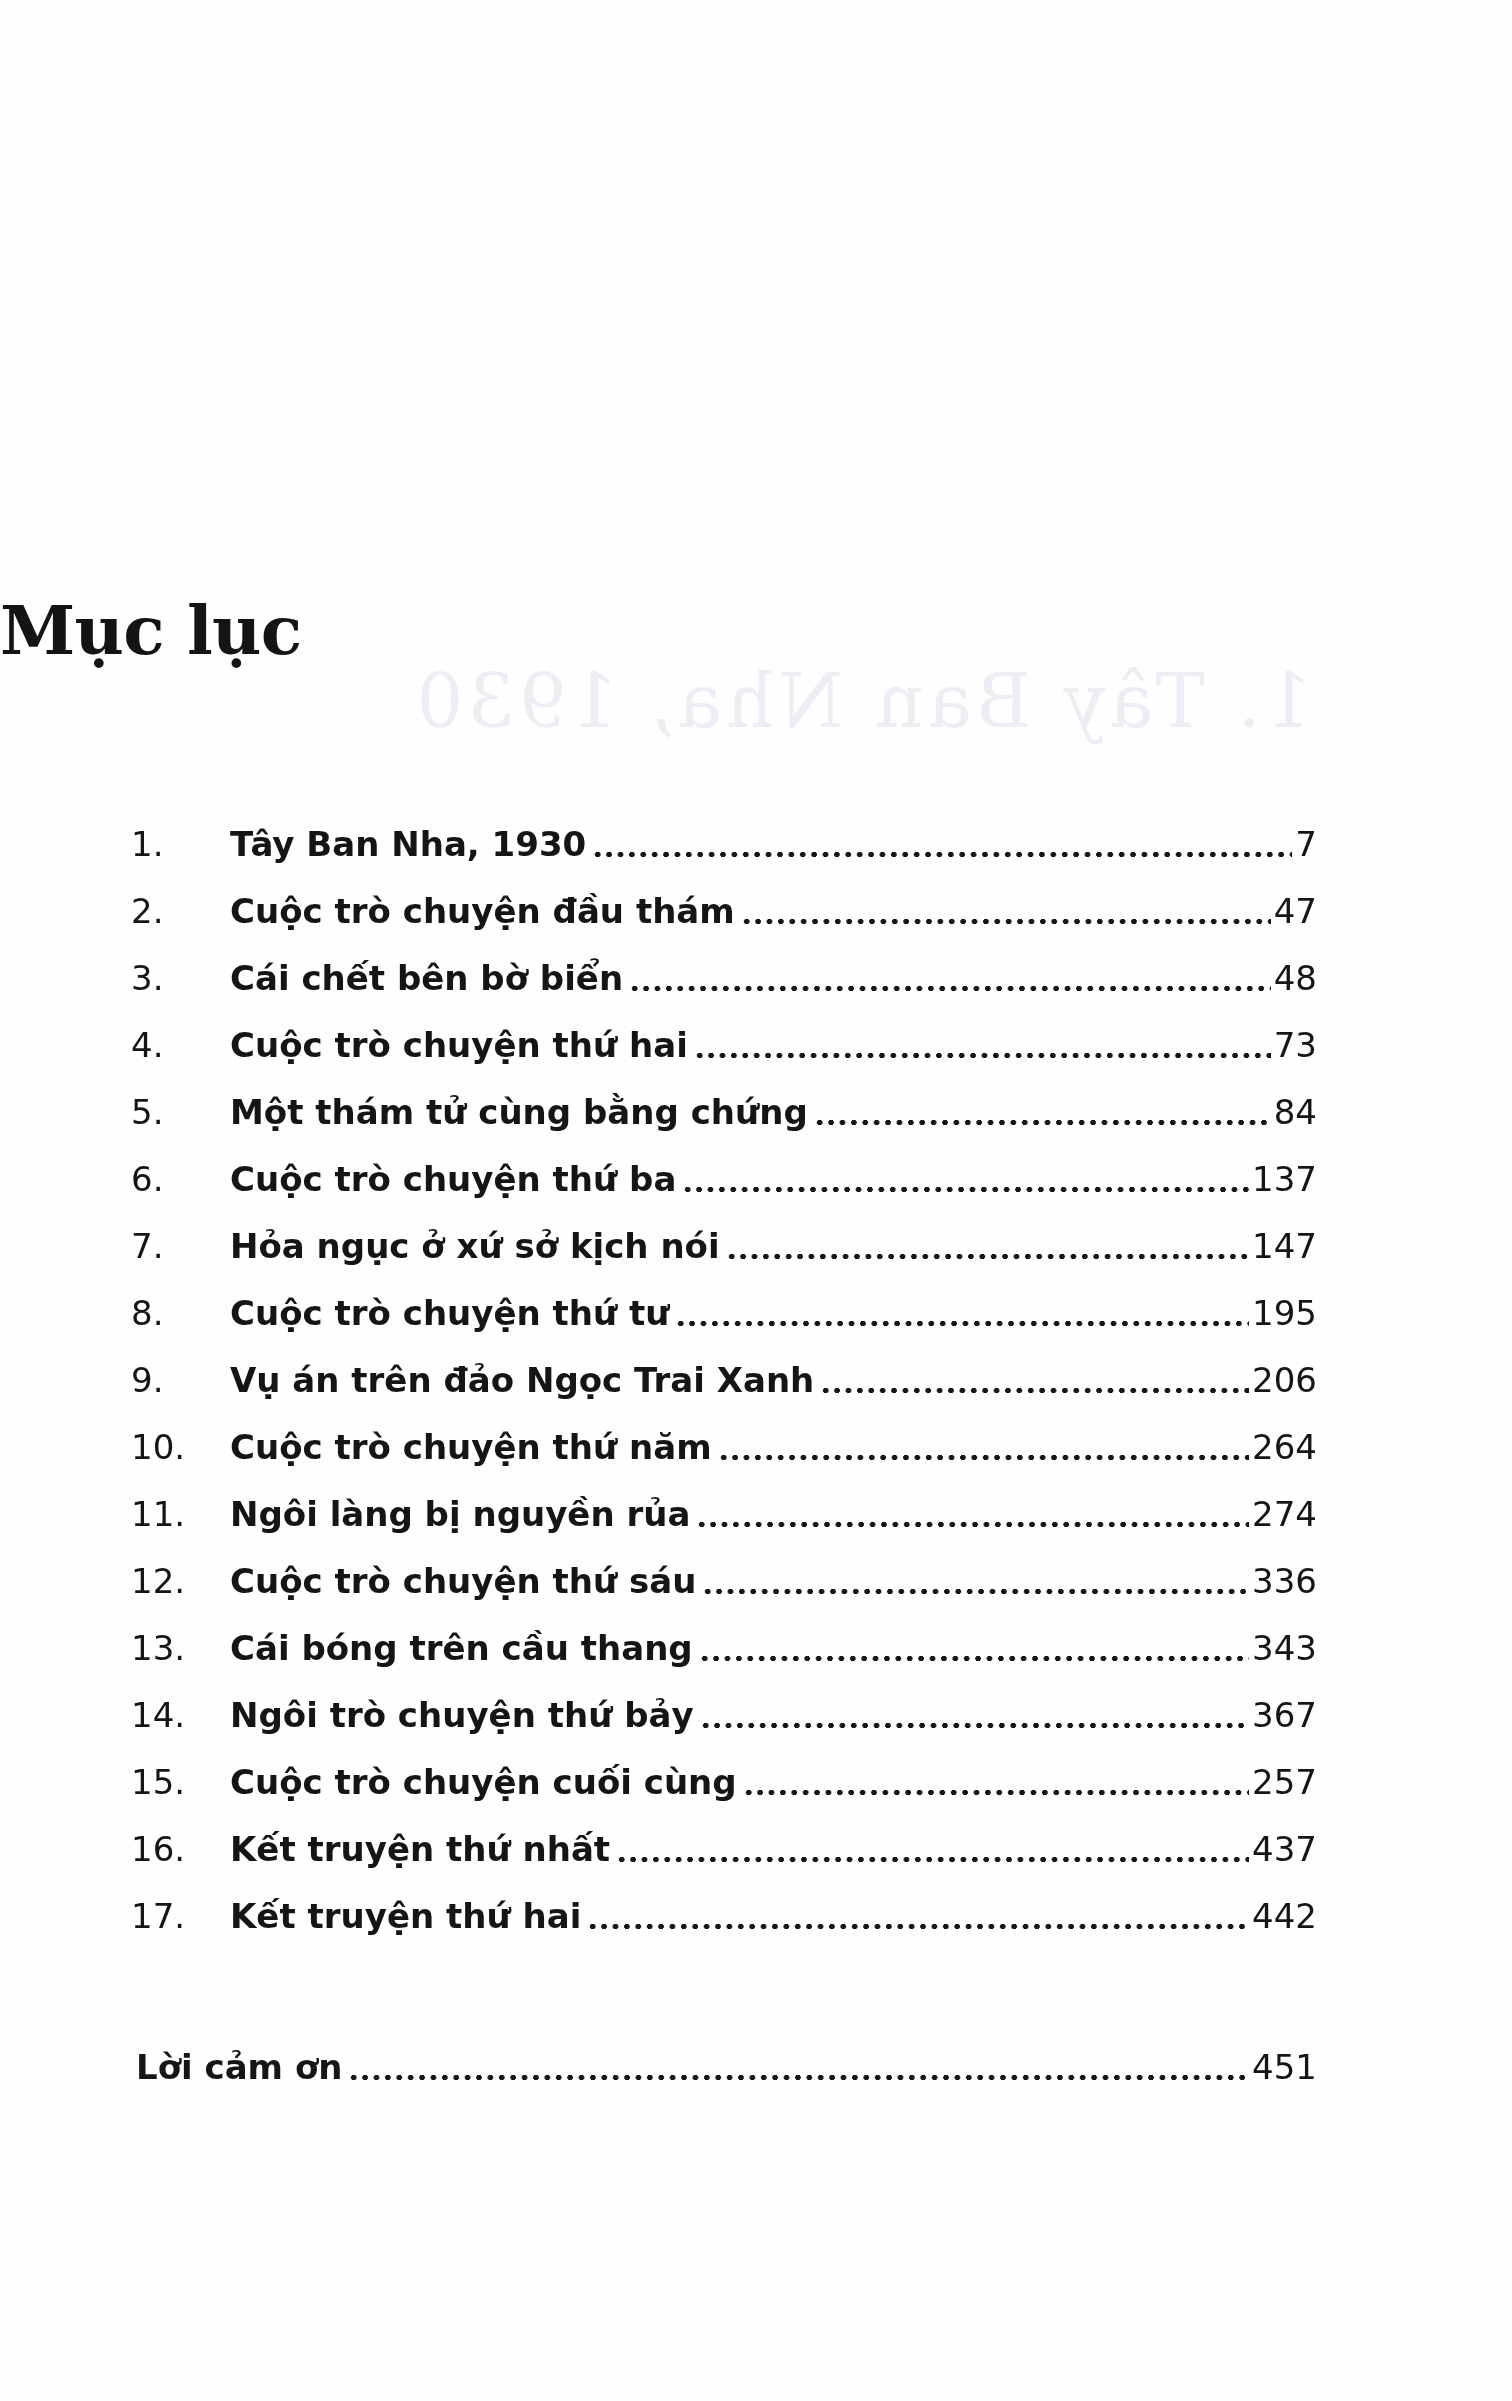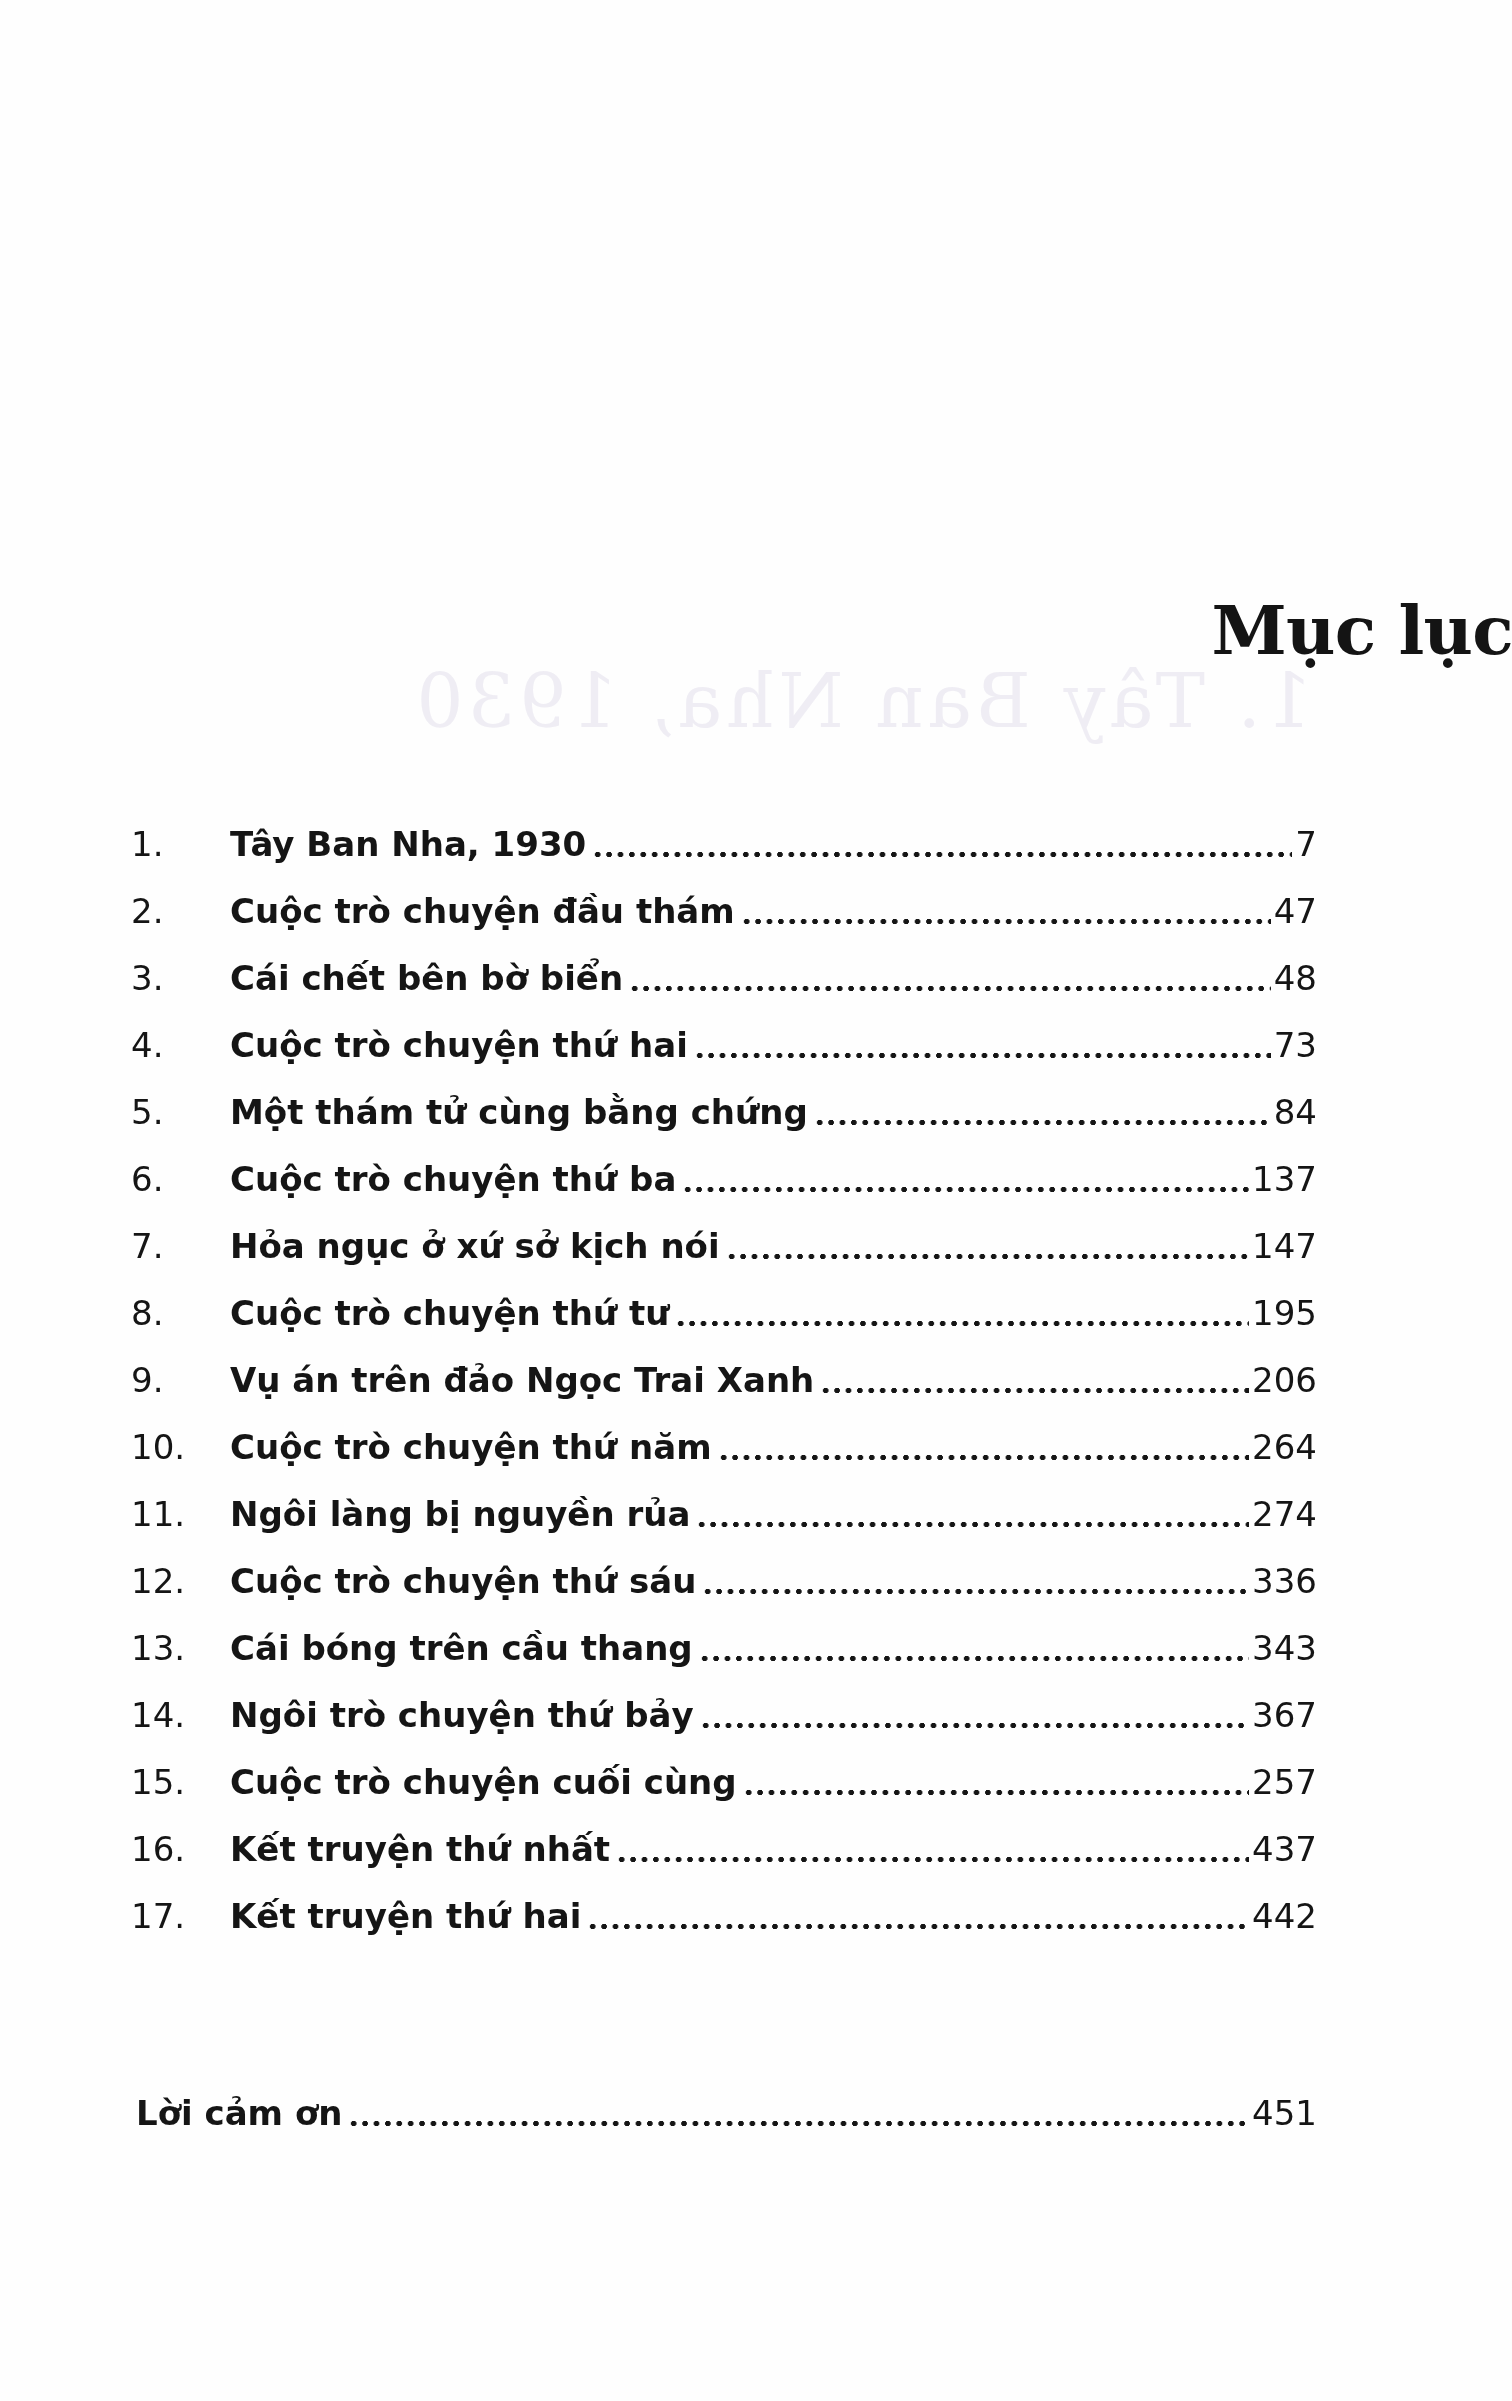--- a/index.html
+++ b/index.html
@@ -30,21 +30,21 @@
       letter-spacing: 4.4px;
       transform: scaleX(-1);
       opacity: 0.8;
       white-space: nowrap;
     }
     .title {
       position: absolute;
       top: 544px;
       left: 0;
       width: 1513px;
-      text-align: right;
+      text-align: left;
       font-family: "DejaVu Serif", serif;
       font-size: 68px;
       font-weight: bold;
       color: #141414;
       letter-spacing: -0.7px;
     }
     .toc {
       position: absolute;
       left: 131px;
       top: 824px;
@@ -86,21 +86,21 @@
     }
     .backmatter {
       position: absolute;
       left: 136px;
       top: 2047px;
       width: 1181px;
       font-family: "DejaVu Sans", sans-serif;
       font-size: 34px;
       color: #151515;
     }
-    .backmatter .row { height: auto; margin-top: 46px; }
+    .backmatter .row { height: auto; }
   </style>
 </head>
 <body>
 
 <div class="page">
 
   <div class="bleed">1. Tây Ban Nha, 1930</div>
 
   <h1 class="title">Mục lục</h1>
 

